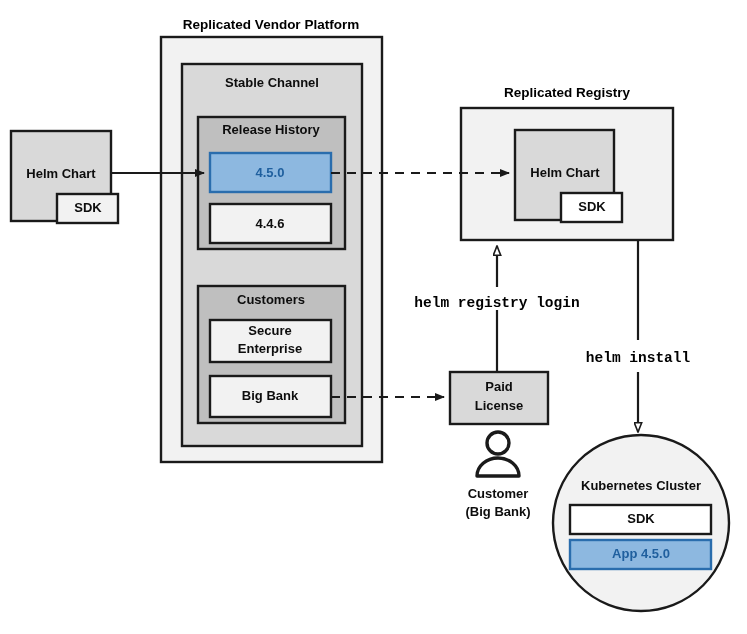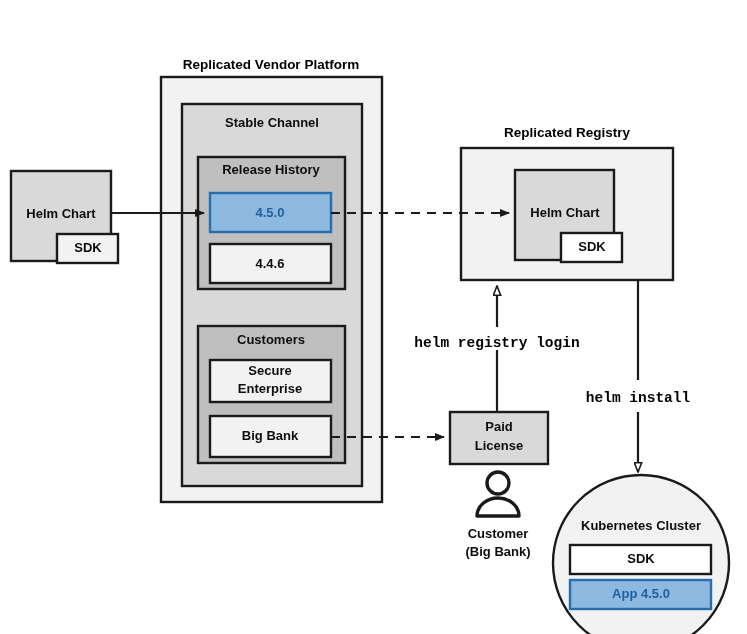--- a/index.html
+++ b/index.html
@@ -10,21 +10,20 @@
   body {
     width: 747px;
     height: 634px;
     font-family: "Liberation Sans", sans-serif;
     overflow: hidden;
   }
   #diagram-root {
     position: relative;
     width: 747px;
     height: 590px;
-    margin-top: 40px;
   }
   svg.diagram {
     display: block;
     width: 747px;
     height: 634px;
   }
   .box-fill-light { fill: #f2f2f2; }
   .box-fill-mid   { fill: #d9d9d9; }
   .box-fill-dark  { fill: #bfbfbf; }
   .box-fill-white { fill: #ffffff; }

